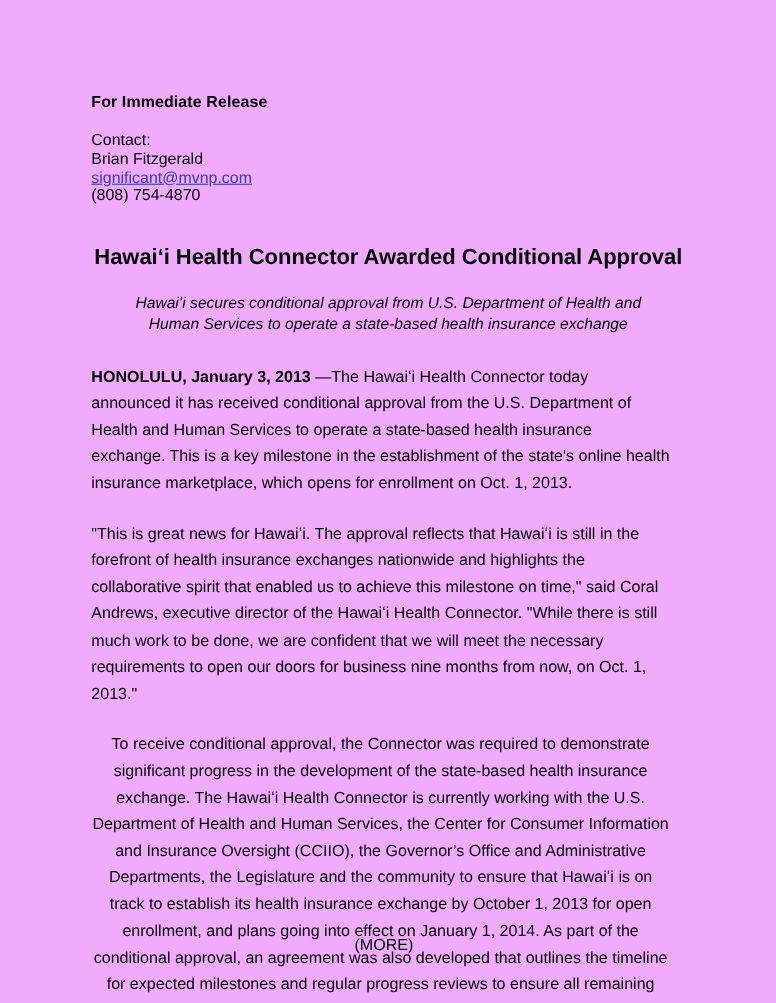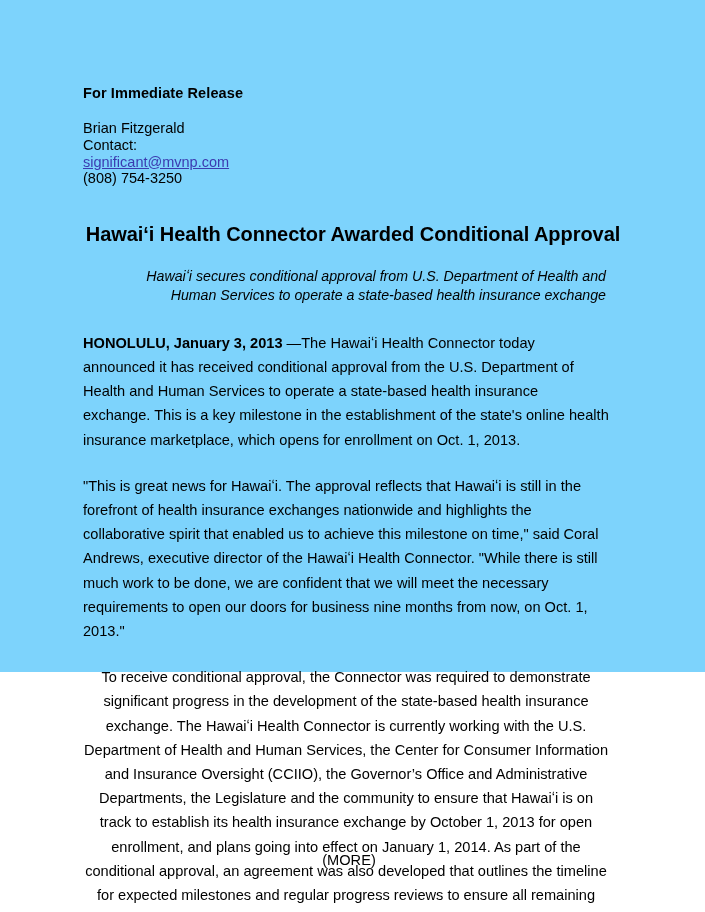--- a/index.html
+++ b/index.html
@@ -11,22 +11,22 @@
     width: 705px;
     height: 912px;
     font-family: "Liberation Sans", sans-serif;
     color: #000000;
     -webkit-font-smoothing: antialiased;
   }
 
   .page {
     position: relative;
     width: 705px;
-    height: 672px;
-    background: #7dd3fc;
+    height: 912px;
+    background: #f0abfc;
     box-sizing: border-box;
     padding: 85px 83px 0 83px;
   }
 
   .content {
     width: 540px;
   }
 
   
   .release-label {
@@ -57,21 +57,21 @@
     font-weight: bold;
     text-align: center;
     margin: 0 0 20px 0;
     line-height: 1.3;
     letter-spacing: -0.05px;
   }
 
   .subhead {
     font-size: 14.2px;
     font-style: italic;
-    text-align: right;
+    text-align: center;
     margin: 0 auto 26px auto;
     width: 506px;
     line-height: 19px;
   }
 
   
   .body-para {
     font-size: 14.6px;
     line-height: 24.2px;
     text-align: left;
@@ -99,24 +99,24 @@
 </head>
 <body>
 
 <div class="page">
 
   <div class="content">
 
     <div class="release-label">For Immediate Release</div>
 
     <div class="contact-block">
+      <div>Contact:</div>
       <div>Brian Fitzgerald</div>
-      <div>Contact:</div>
       <div><span class="email-link">significant@mvnp.com</span></div>
-      <div>(808) 754-3250</div>
+      <div>(808) 754-4870</div>
     </div>
 
     <h1 class="headline">Hawaiʻi Health Connector Awarded Conditional Approval</h1>
 
     <div class="subhead">Hawaiʻi secures conditional approval from U.S. Department of Health and Human Services to operate a state-based health insurance exchange</div>
 
     <p class="body-para">
       <span class="dateline">HONOLULU, January 3, 2013</span><span> —The Hawaiʻi Health Connector today announced it has received conditional approval from the U.S. Department of Health and Human Services to operate a state-based health insurance exchange.  This is a key milestone in the establishment of the state's online health insurance marketplace, which opens for enrollment on Oct. 1, 2013.</span>
     </p>
 

